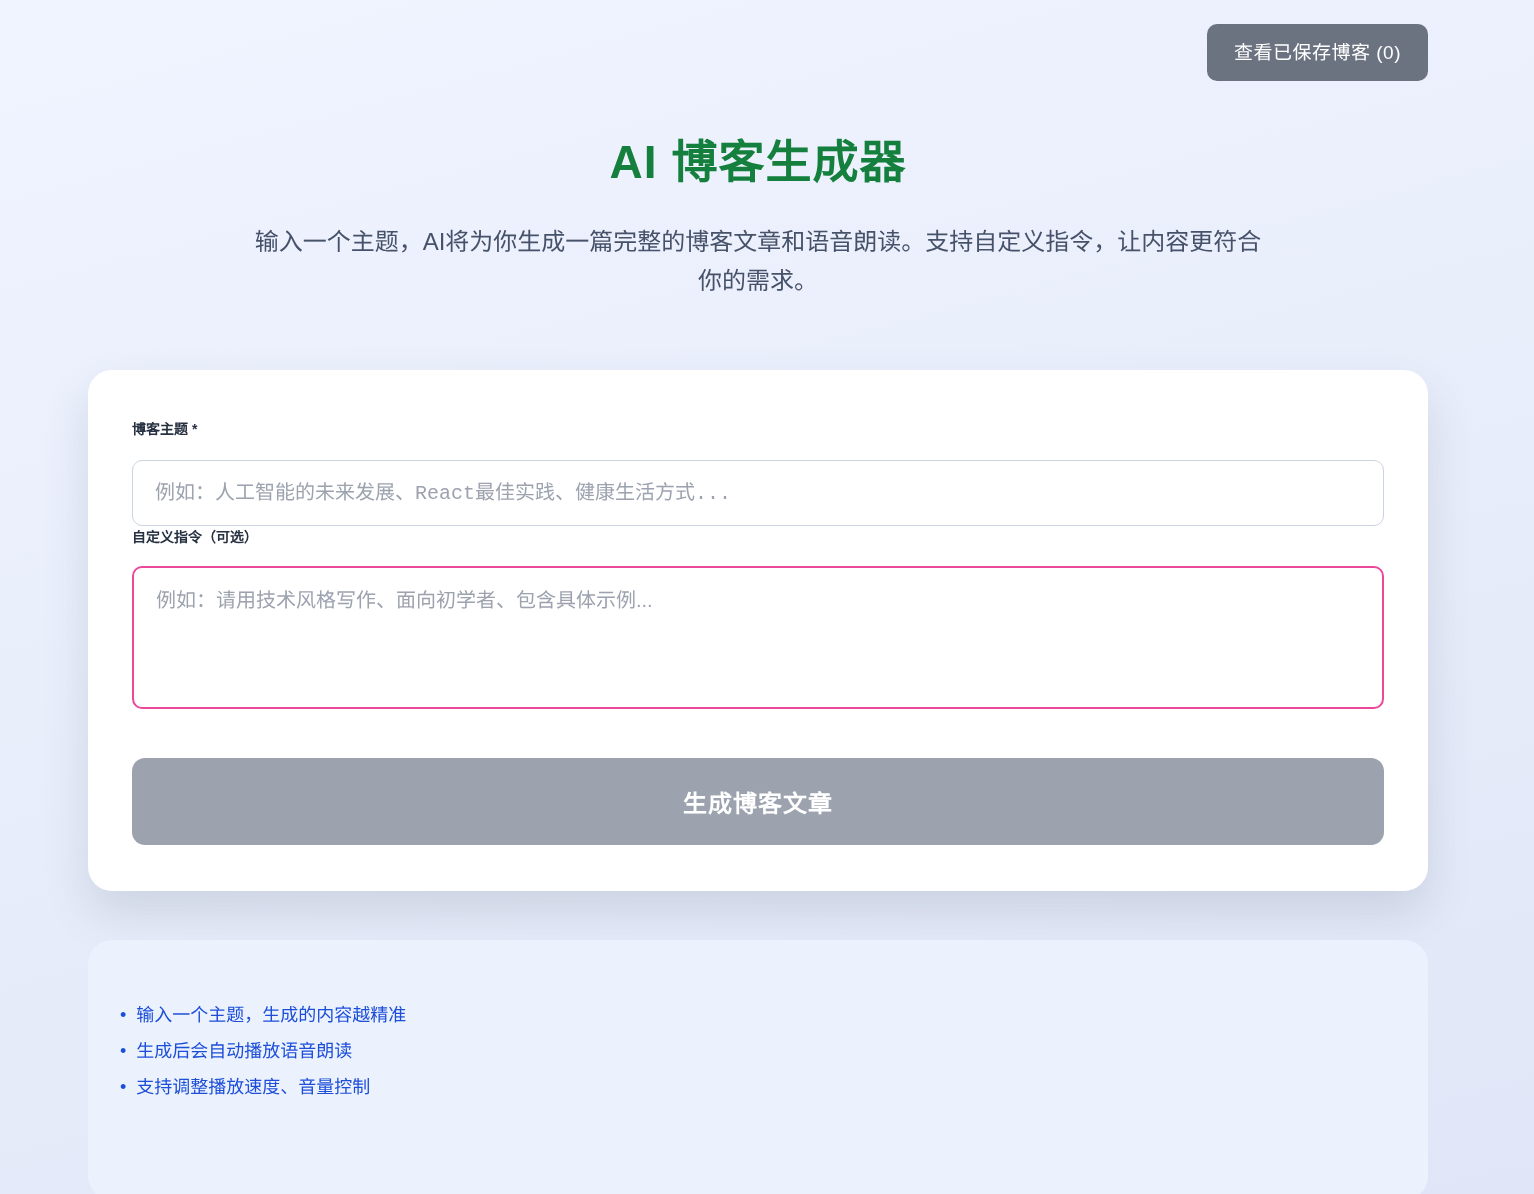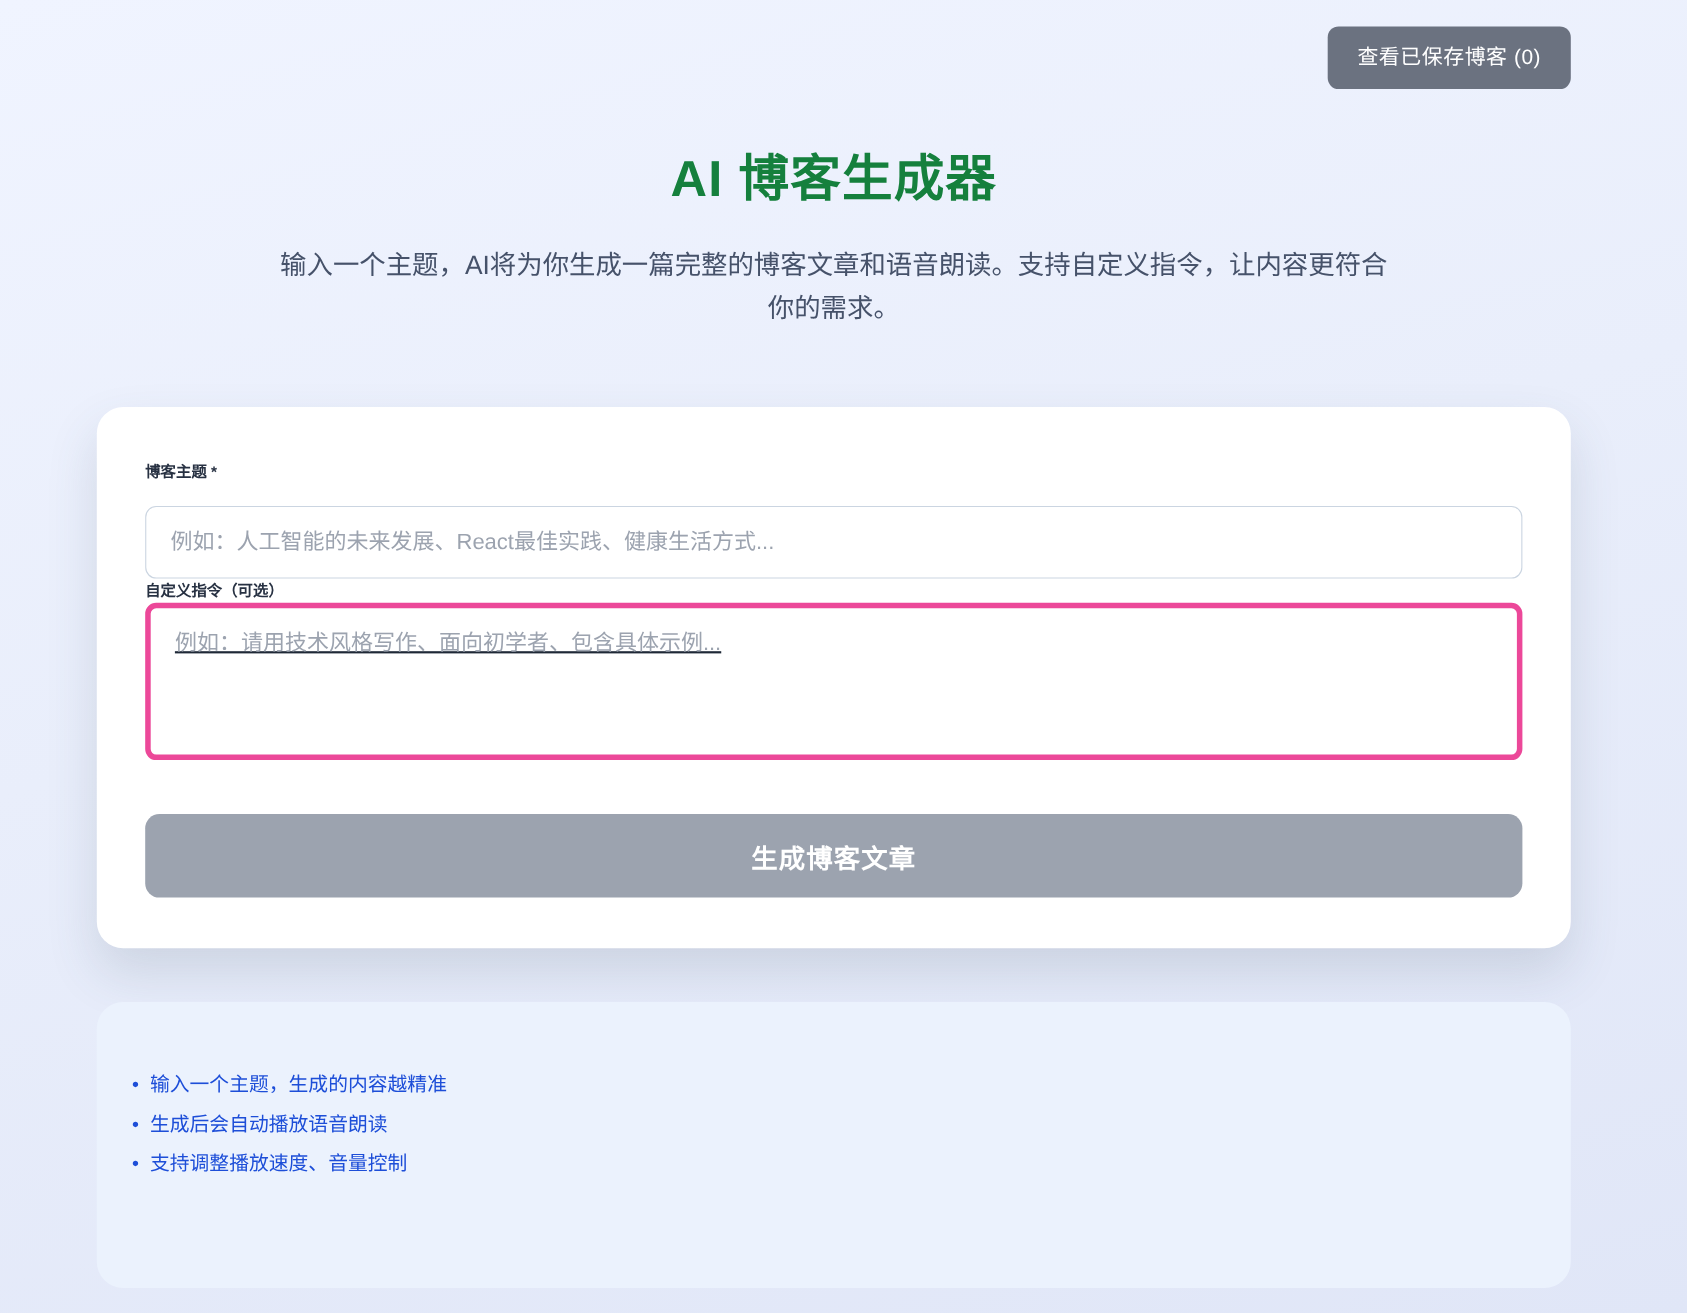--- a/index.html
+++ b/index.html
@@ -70,52 +70,52 @@
   }
   .topic-input {
     display: block;
     width: 100%;
     height: 66px;
     margin-top: 20px;
     border: 1px solid #cbd5e1;
     border-radius: 10px;
     padding: 0 22px;
     font-size: 20px;
-    font-family: Liberation Sans, sans-serif;
+    font-family: Liberation Mono, monospace;
     color: #1f2937;
     background: #ffffff;
     outline: none;
   }
   .instructions-label {
   }
   .instructions-textarea {
     display: block;
     width: 100%;
     height: 143px;
-    border: 5px solid #ec4899;
+    margin-top: 18px;
+    border: 2px solid #ec4899;
     border-radius: 10px;
     padding: 17px 22px;
     font-size: 20px;
     line-height: 30px;
     font-family: inherit;
     color: #1f2937;
     background: #ffffff;
     resize: none;
     outline: none;
-    text-decoration: underline;
   }
   .topic-input::placeholder,
   .instructions-textarea::placeholder {
     color: #9ca3af;
     opacity: 1;
   }
   .generate-btn {
     display: block;
     width: 100%;
-    height: 76px;
+    height: 87px;
     margin-top: 49px;
     background: #9ca3af;
     color: #ffffff;
     border: none;
     border-radius: 13px;
     font-size: 24px;
     font-weight: 700;
     font-family: inherit;
     letter-spacing: 1px;
     cursor: pointer;

